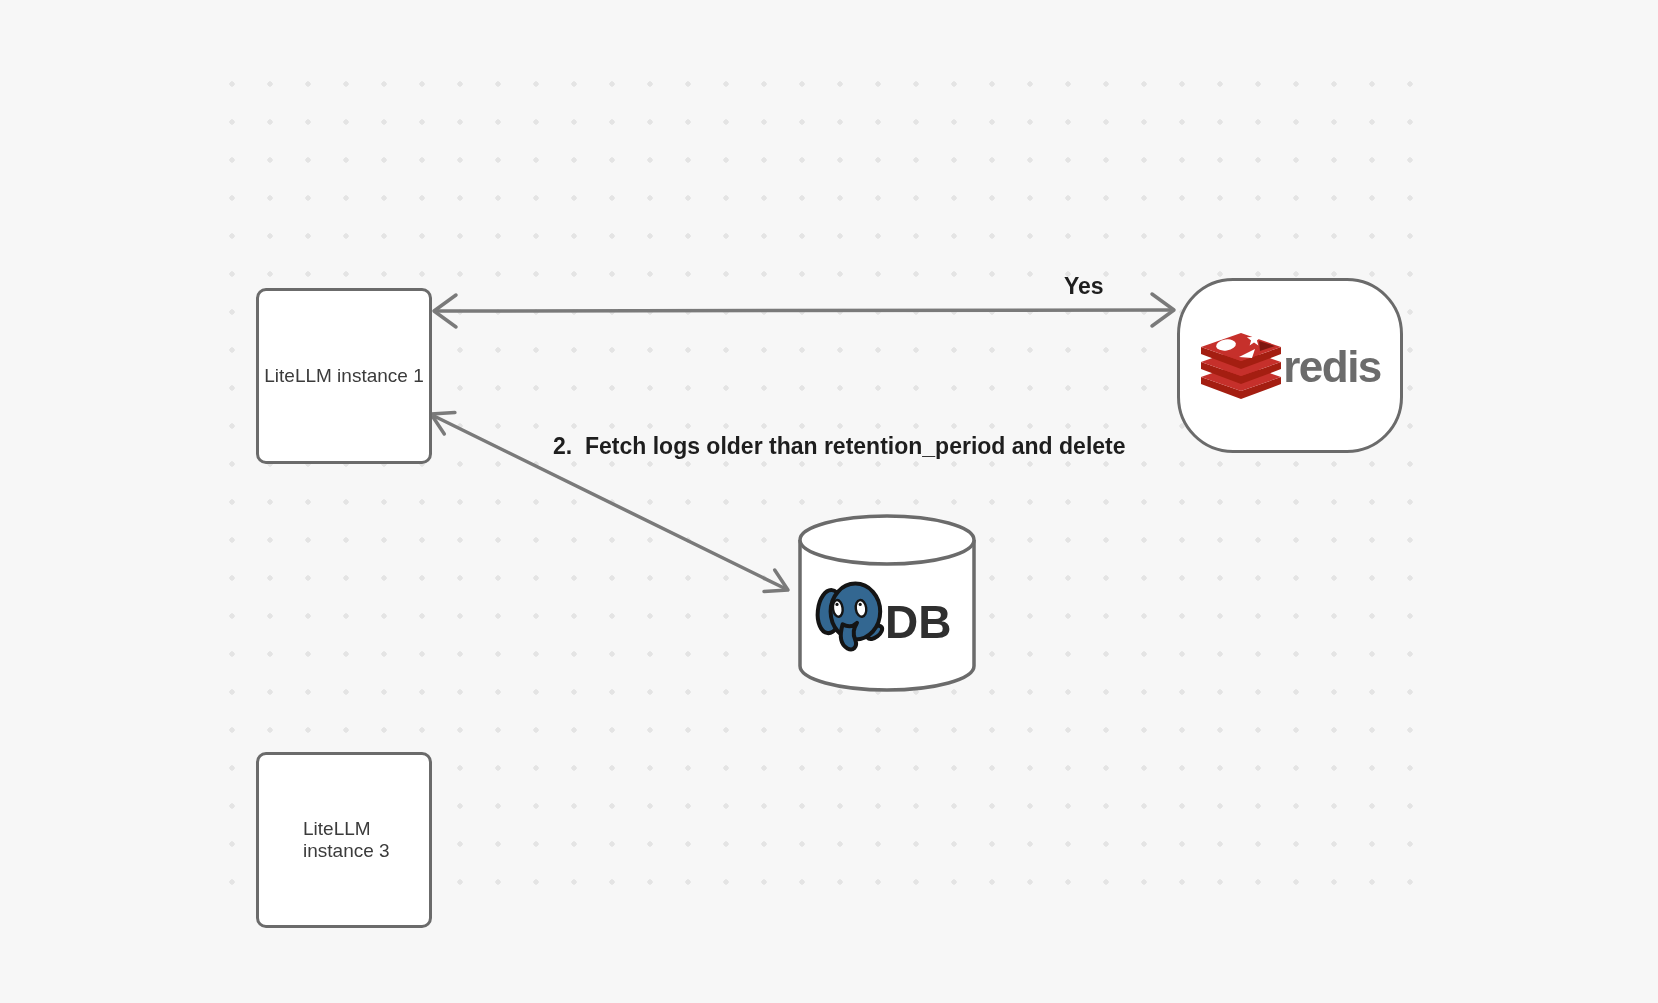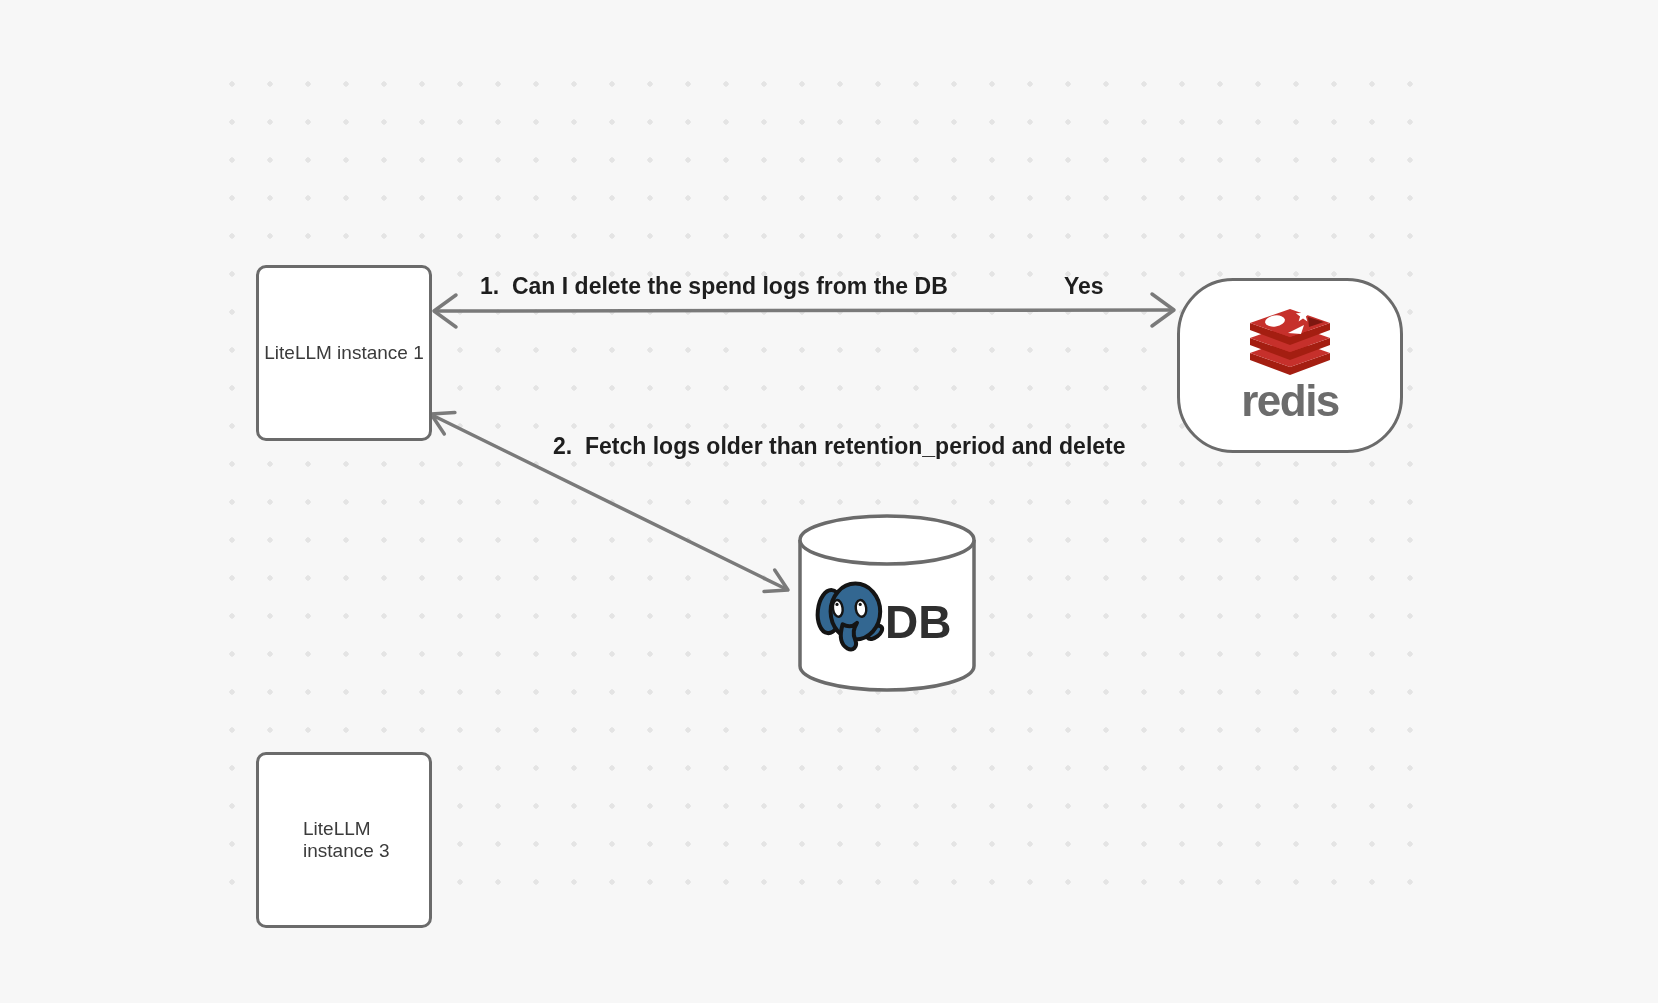--- a/index.html
+++ b/index.html
@@ -15,27 +15,27 @@
     background-image:radial-gradient(circle, #e4e4e4 2.5px, transparent 2.7px);
     background-size:38px 38px;
   }
   .arrow-layer{position:absolute;left:0;top:0;pointer-events:none;}
   .llm-box{
     position:absolute;left:256px;width:176px;height:176px;
     background:#ffffff;border:3px solid #6b6b6b;border-radius:10px;
     display:flex;align-items:center;justify-content:center;
     color:#3b3b3b;font-size:19px;box-sizing:border-box;
   }
-  .llm-box.b1{top:265px;}
+  .llm-box.b1{top:288px;}
   .llm-box.b2{top:514px;}
   .llm-box.b3{top:752px;padding-left:44px;}
   .redis-node{
     position:absolute;left:1177px;top:278px;width:226px;height:175px;
     background:#ffffff;border:3px solid #6b6b6b;border-radius:56px;
-    display:flex;flex-direction:column;align-items:center;justify-content:center;
+    display:flex;align-items:center;justify-content:center;
     box-sizing:border-box;
   }
   .redis-wordmark{
     font-size:44px;font-weight:700;color:#6c6c6c;letter-spacing:-1.5px;
     line-height:1;margin-top:3px;
   }
   .db-node{position:absolute;left:797px;top:514px;width:180px;height:180px;}
   .edge-label{
     position:absolute;font-size:23px;font-weight:700;color:#1e1e1e;
     white-space:pre;line-height:28px;
@@ -106,17 +106,16 @@
         <path d="M37,58 C33,72 34,83 43,88 C50,92 56,86 53,78 C49,69 51,63 55,56 C50,61 43,61 37,58 Z"></path>
       </g>
       <ellipse cx="31" cy="38" rx="6" ry="10.5" transform="rotate(-8 31 38)" fill="#ffffff" stroke="#141414" stroke-width="3"></ellipse>
       <ellipse cx="60" cy="38" rx="6.5" ry="10.5" transform="rotate(-8 60 38)" fill="#ffffff" stroke="#141414" stroke-width="3"></ellipse>
       <circle cx="30" cy="33" r="2" fill="#141414"></circle>
       <circle cx="59" cy="33" r="2" fill="#141414"></circle>
     </g>
     <text x="88" y="124" font-size="46" font-weight="600" fill="#2f2f2f" font-family="Liberation Sans, sans-serif">DB</text>
   </svg>
 
-  <div class="edge-label l1">1.  Can I delete the spend logs from the DB</div>
   <div class="edge-label yes">Yes</div>
   <div class="edge-label l2">2.  Fetch logs older than retention_period and delete</div>
 
 </div>
 
 </body></html>

